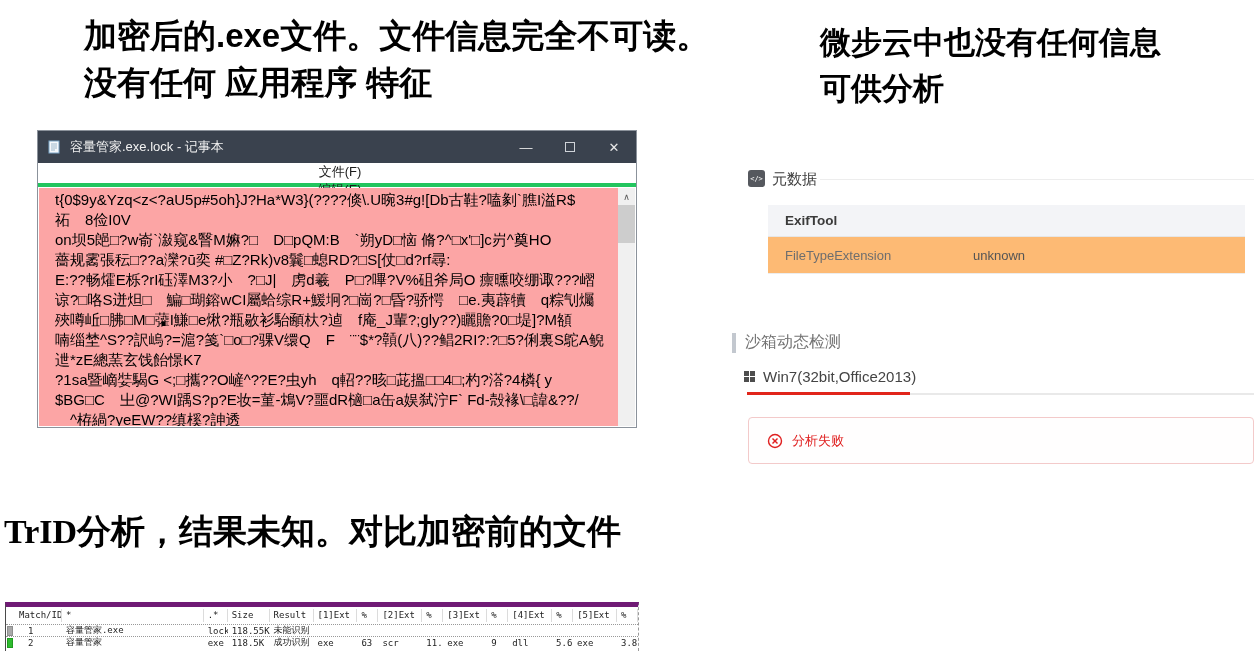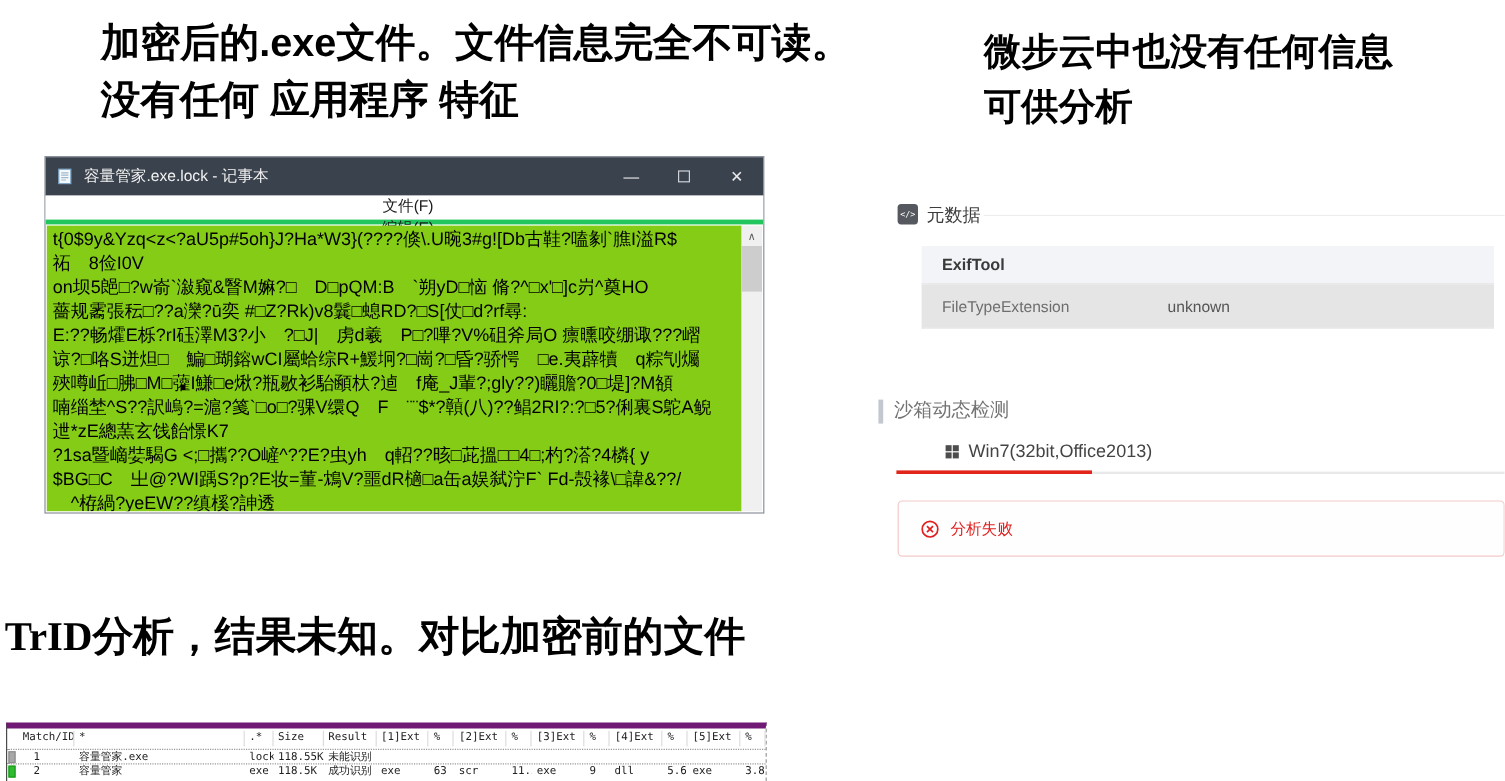--- a/index.html
+++ b/index.html
@@ -36,21 +36,21 @@
     color:#e8e8e8; font-size:13px; cursor:default;
   }
   .np-max-box { width:10px; height:10px; border:1px solid #cfd3d8; display:inline-block; }
   #np-menubar {
     height:24px; background:#fff; display:flex; align-items:center;
     padding-left:6px; border-bottom:4px solid #22c55e;flex-direction:column;
   }
   .np-menu-item { font-size:13px; color:#1b1b1b; padding:0 7px; }
   #np-text {
     position:absolute; left:1px; right:18px; top:57px; bottom:1px;
-    padding:2px 2px 0 5px; overflow:hidden; background:#84cc16;
+    padding:2px 2px 0 16px; overflow:hidden; background:#fca5a5;
   }
   .np-line {
     font-size:15px; line-height:20px; white-space:pre; color:#000;
     font-family:"Liberation Sans", sans-serif;
   }
   #np-scrollbar {
     position:absolute; top:57px; right:1px; bottom:1px; width:17px;
     background:#f0f0f0;
   }
   #np-scroll-up {
@@ -68,29 +68,29 @@
   #meta-title { left:772px; top:170px; font-size:15px; color:#3c3c3c; }
   #meta-divider { left:820px; top:179px; width:434px; height:1px; background:#ededed; }
   #meta-table { left:768px; top:205px; width:477px; }
   #meta-table-head {
     height:32px; background:#f3f4f7; display:flex; align-items:center;
     padding-left:17px; border-bottom:1px solid #e6e6e6;
   }
   #meta-table-head span { font-size:13.5px; font-weight:bold; color:#3a3a3a; }
   #meta-table-row {
     height:37px; display:flex; align-items:center; padding-left:17px;
-    border-bottom:1px solid #ededed; background:#e5e5e5;
+    border-bottom:1px solid #ededed; background:#fdba74;
   }
   #meta-key { font-size:13px; color:#6e6e6e; width:188px; }
   #meta-val { font-size:13px; color:#555; }
 
   
   #sandbox-bar { left:732px; top:333px; width:4px; height:20px; background:#c3c8cf; }
   #sandbox-title { left:745px; top:332px; font-size:16px; color:#737373; }
-  #sandbox-tab { left:788px; top:368px; display:flex; align-items:center; gap:8px; }
+  #sandbox-tab { left:744px; top:368px; display:flex; align-items:center; gap:8px; }
   #win-logo { width:11px; height:11px; display:grid; grid-template-columns:5px 5px;
               grid-template-rows:5px 5px; gap:1px; }
   #win-logo i { background:#4d4d4d; display:block; }
   #sandbox-tab-label { font-size:15px; color:#444; }
   #tab-underline-red  { left:747px; top:392px; width:163px; height:3px; background:#e1251b; }
   #tab-underline-gray { left:910px; top:393px; width:344px; height:2px; background:#e9e9e9; }
   #alert-box {
     left:748px; top:417px; width:506px; height:47px;
     border:1px solid #f3caca; border-radius:4px; background:#fffefe;
     display:flex; align-items:center; padding-left:18px; gap:9px;

